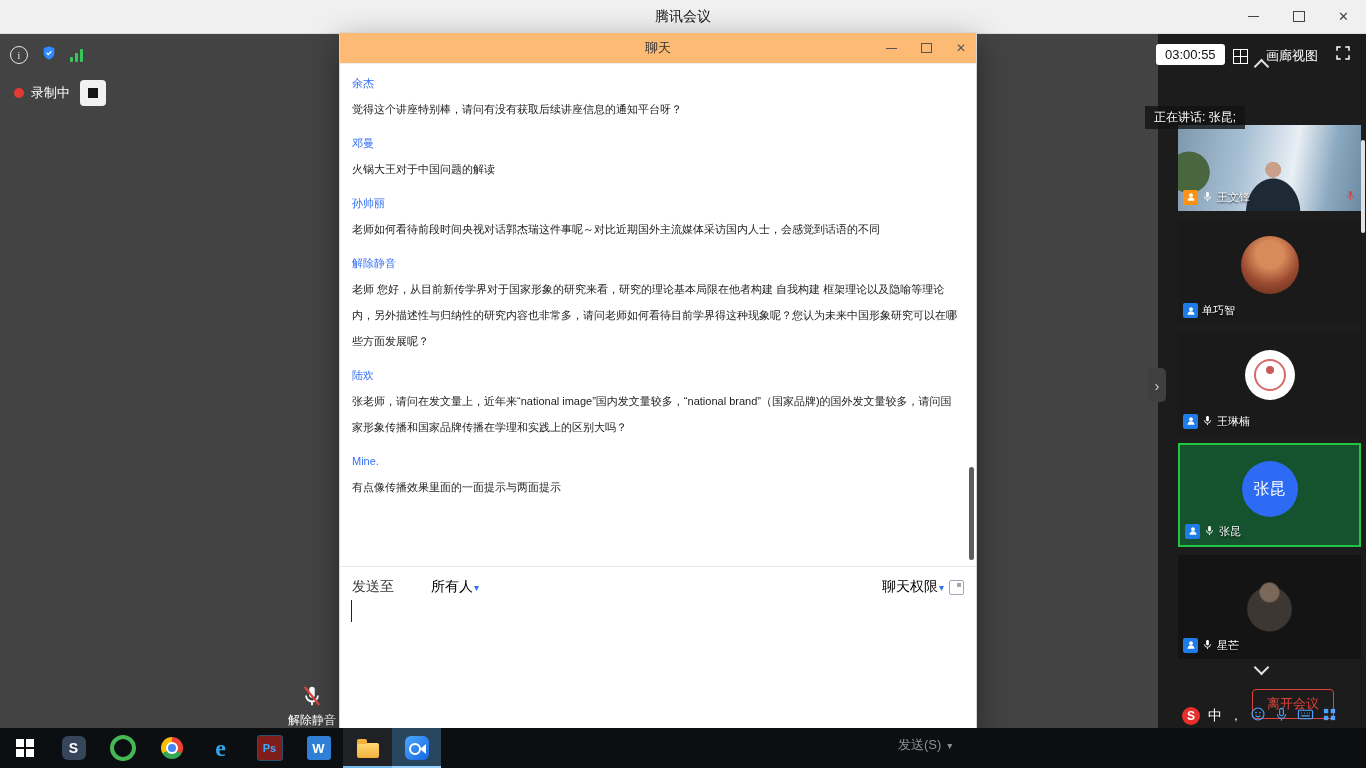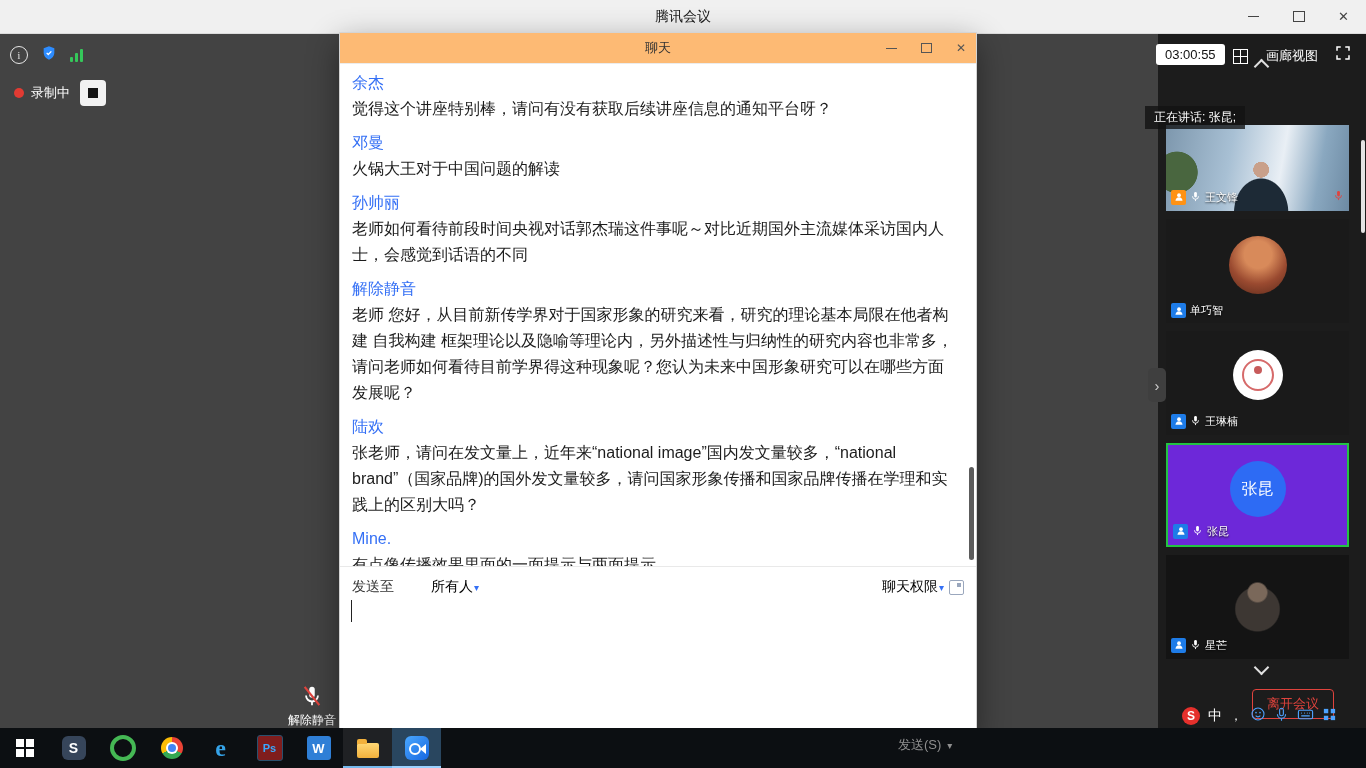--- a/index.html
+++ b/index.html
@@ -30,21 +30,21 @@
 
   .unmute{position:absolute;left:284px;top:652px;width:56px;text-align:center;color:#fff;font-size:12px;z-index:3;}
   .unmute .icn{height:24px;margin-bottom:3px;}
 
   
   .chat{position:absolute;left:340px;top:33px;width:636px;height:700px;background:#fff;z-index:10;box-shadow:0 0 0 1px #d4d4d4,0 10px 30px rgba(0,0,0,.45);}
   .chat-titlebar{position:relative;height:30px;background:#fdba74;border-bottom:1px solid #ececec;display:flex;align-items:center;justify-content:center;font-size:13px;color:#333;}
   .chat-controls{position:absolute;right:10px;top:0;height:30px;display:flex;gap:24px;align-items:center;color:#555;font-size:12px;}
   .chat-controls .sq{width:9px;height:8px;border-color:#555;}
   .chat-controls .dash{border-color:#555;}
-  .chat-body{position:absolute;top:31px;left:0;right:8px;height:500px;overflow:hidden;padding:2px 10px 0 12px;font-size:16px;line-height:26px;}
+  .chat-body{position:absolute;top:31px;left:0;right:8px;height:500px;overflow:hidden;padding:2px 10px 0 12px;font-size:11px;line-height:26px;}
   .msg-name{color:#3570f5;margin-top:8px;white-space:nowrap;}
   .msg-name.first{margin-top:4px;}
   .msg-text{color:#1c1c1c;}
   .chat-scrollthumb{position:absolute;right:2px;top:434px;width:5px;height:93px;background:#5c5c5c;border-radius:3px;}
   .chat-footer{position:absolute;left:0;right:0;top:533px;border-top:1px solid #e9e9e9;height:166px;}
   .footer-row{display:flex;align-items:center;padding:11px 12px 0 12px;font-size:14px;gap:1px;}
   .ft-label{color:#333;}
   .blue{color:#000000;margin-left:36px;}
   .car{font-size:10px;color:#3570f5;}
   .popout-icon{position:relative;width:13px;height:13px;border:1px solid #9aa7bd;border-radius:2px;margin-left:4px;}
@@ -53,40 +53,40 @@
   @keyframes blink{0%,49%{opacity:1}50%,100%{opacity:0}}
 
   
   .panel{position:absolute;left:1158px;top:33px;width:208px;height:695px;background:#1c1c1c;z-index:1;}
   .chev{display:inline-block;width:9px;height:9px;border-left:2px solid #e0e0e0;border-top:2px solid #e0e0e0;}
   .chev.up{transform:rotate(45deg);}
   .chev.down{transform:rotate(225deg);}
   .panel-chev{position:absolute;left:98px;}
   .panel-scrollbar{position:absolute;right:1px;top:107px;width:4px;height:93px;background:#e3e3e3;border-radius:2px;}
 
-  .tile{position:absolute;left:8px;width:183px;background:#212121;overflow:hidden;}
+  .tile{position:absolute;left:20px;width:183px;background:#212121;overflow:hidden;}
   .tile .label{position:absolute;left:5px;bottom:5px;display:flex;align-items:center;gap:4px;z-index:2;}
   .pname{color:#fff;font-size:11px;text-shadow:0 1px 2px #000;white-space:nowrap;}
   .badge{width:15px;height:15px;border-radius:2px;display:flex;align-items:center;justify-content:center;flex:none;}
   .badge.bblue{background:#1e7ce8;}
   .badge.borange{background:#ff9214;}
   .tile1{top:92px;height:86px;background:
     radial-gradient(circle 13px at 52% 52%, #c9a08a 0 60%, transparent 62%),
     radial-gradient(ellipse 46px 58px at 52% 102%, #1d2a36 0 58%, transparent 60%),
     radial-gradient(circle 34px at 6% 55%, #49663f 0 60%, transparent 62%),
     linear-gradient(100deg,#7d97ad 0%,#a8c0d4 35%,#e9eff5 62%,#8aa8c0 82%,#6d8aa3 100%);}
   .redmic{position:absolute;right:5px;bottom:6px;z-index:2;}
   .tile2{top:186px;height:104px;background:#1a1a1a;}
   .avatar2{position:absolute;left:50%;top:44%;transform:translate(-50%,-50%);width:58px;height:58px;border-radius:50%;
     background:radial-gradient(circle at 50% 32%,#d88a5a 0 28%,#9a4a30 60%,#58281a 100%);filter:blur(.5px);}
   .tile3{top:298px;height:104px;background:#1a1a1a;}
   .logo3{position:absolute;left:50%;top:42%;transform:translate(-50%,-50%);width:50px;height:50px;border-radius:50%;background:#fff;}
   .logo3::after{content:"";position:absolute;inset:9px;border:2px solid #d66a6a;border-radius:50%;}
   .logo3::before{content:"";position:absolute;left:21px;top:16px;width:8px;height:8px;background:#c75b5b;border-radius:50%;}
-  .tile4{top:410px;height:104px;background:#6d28d9;border:2px solid #23c343;box-sizing:border-box;font-family:Liberation Serif, serif;}
+  .tile4{top:410px;height:104px;background:#14532d;border:2px solid #23c343;box-sizing:border-box;font-family:Liberation Serif, serif;}
   .navatar{position:absolute;left:50%;top:44%;transform:translate(-50%,-50%);width:56px;height:56px;border-radius:50%;background:#2d6bf4;color:#fff;font-size:16px;display:flex;align-items:center;justify-content:center;}
   .tile5{top:522px;height:104px;background:
     radial-gradient(circle 18px at 50% 36%, #7a685a 0 50%, transparent 60%),
     radial-gradient(circle 36px at 50% 52%, #3d3733 0 60%, transparent 64%),
     #141414;}
   .leave-btn{position:absolute;left:94px;top:656px;padding:5px 14px;border:1px solid #e0433d;border-radius:4px;color:#e0433d;font-size:13px;background:transparent;white-space:nowrap;}
 
   
   .timer-pill{position:absolute;left:1156px;top:44px;background:#fff;color:#111;font-size:13px;padding:3px 9px;border-radius:3px;z-index:3;}
   .gallery{position:absolute;left:1233px;top:47px;display:flex;gap:18px;align-items:center;color:#fff;font-size:13px;z-index:3;}

